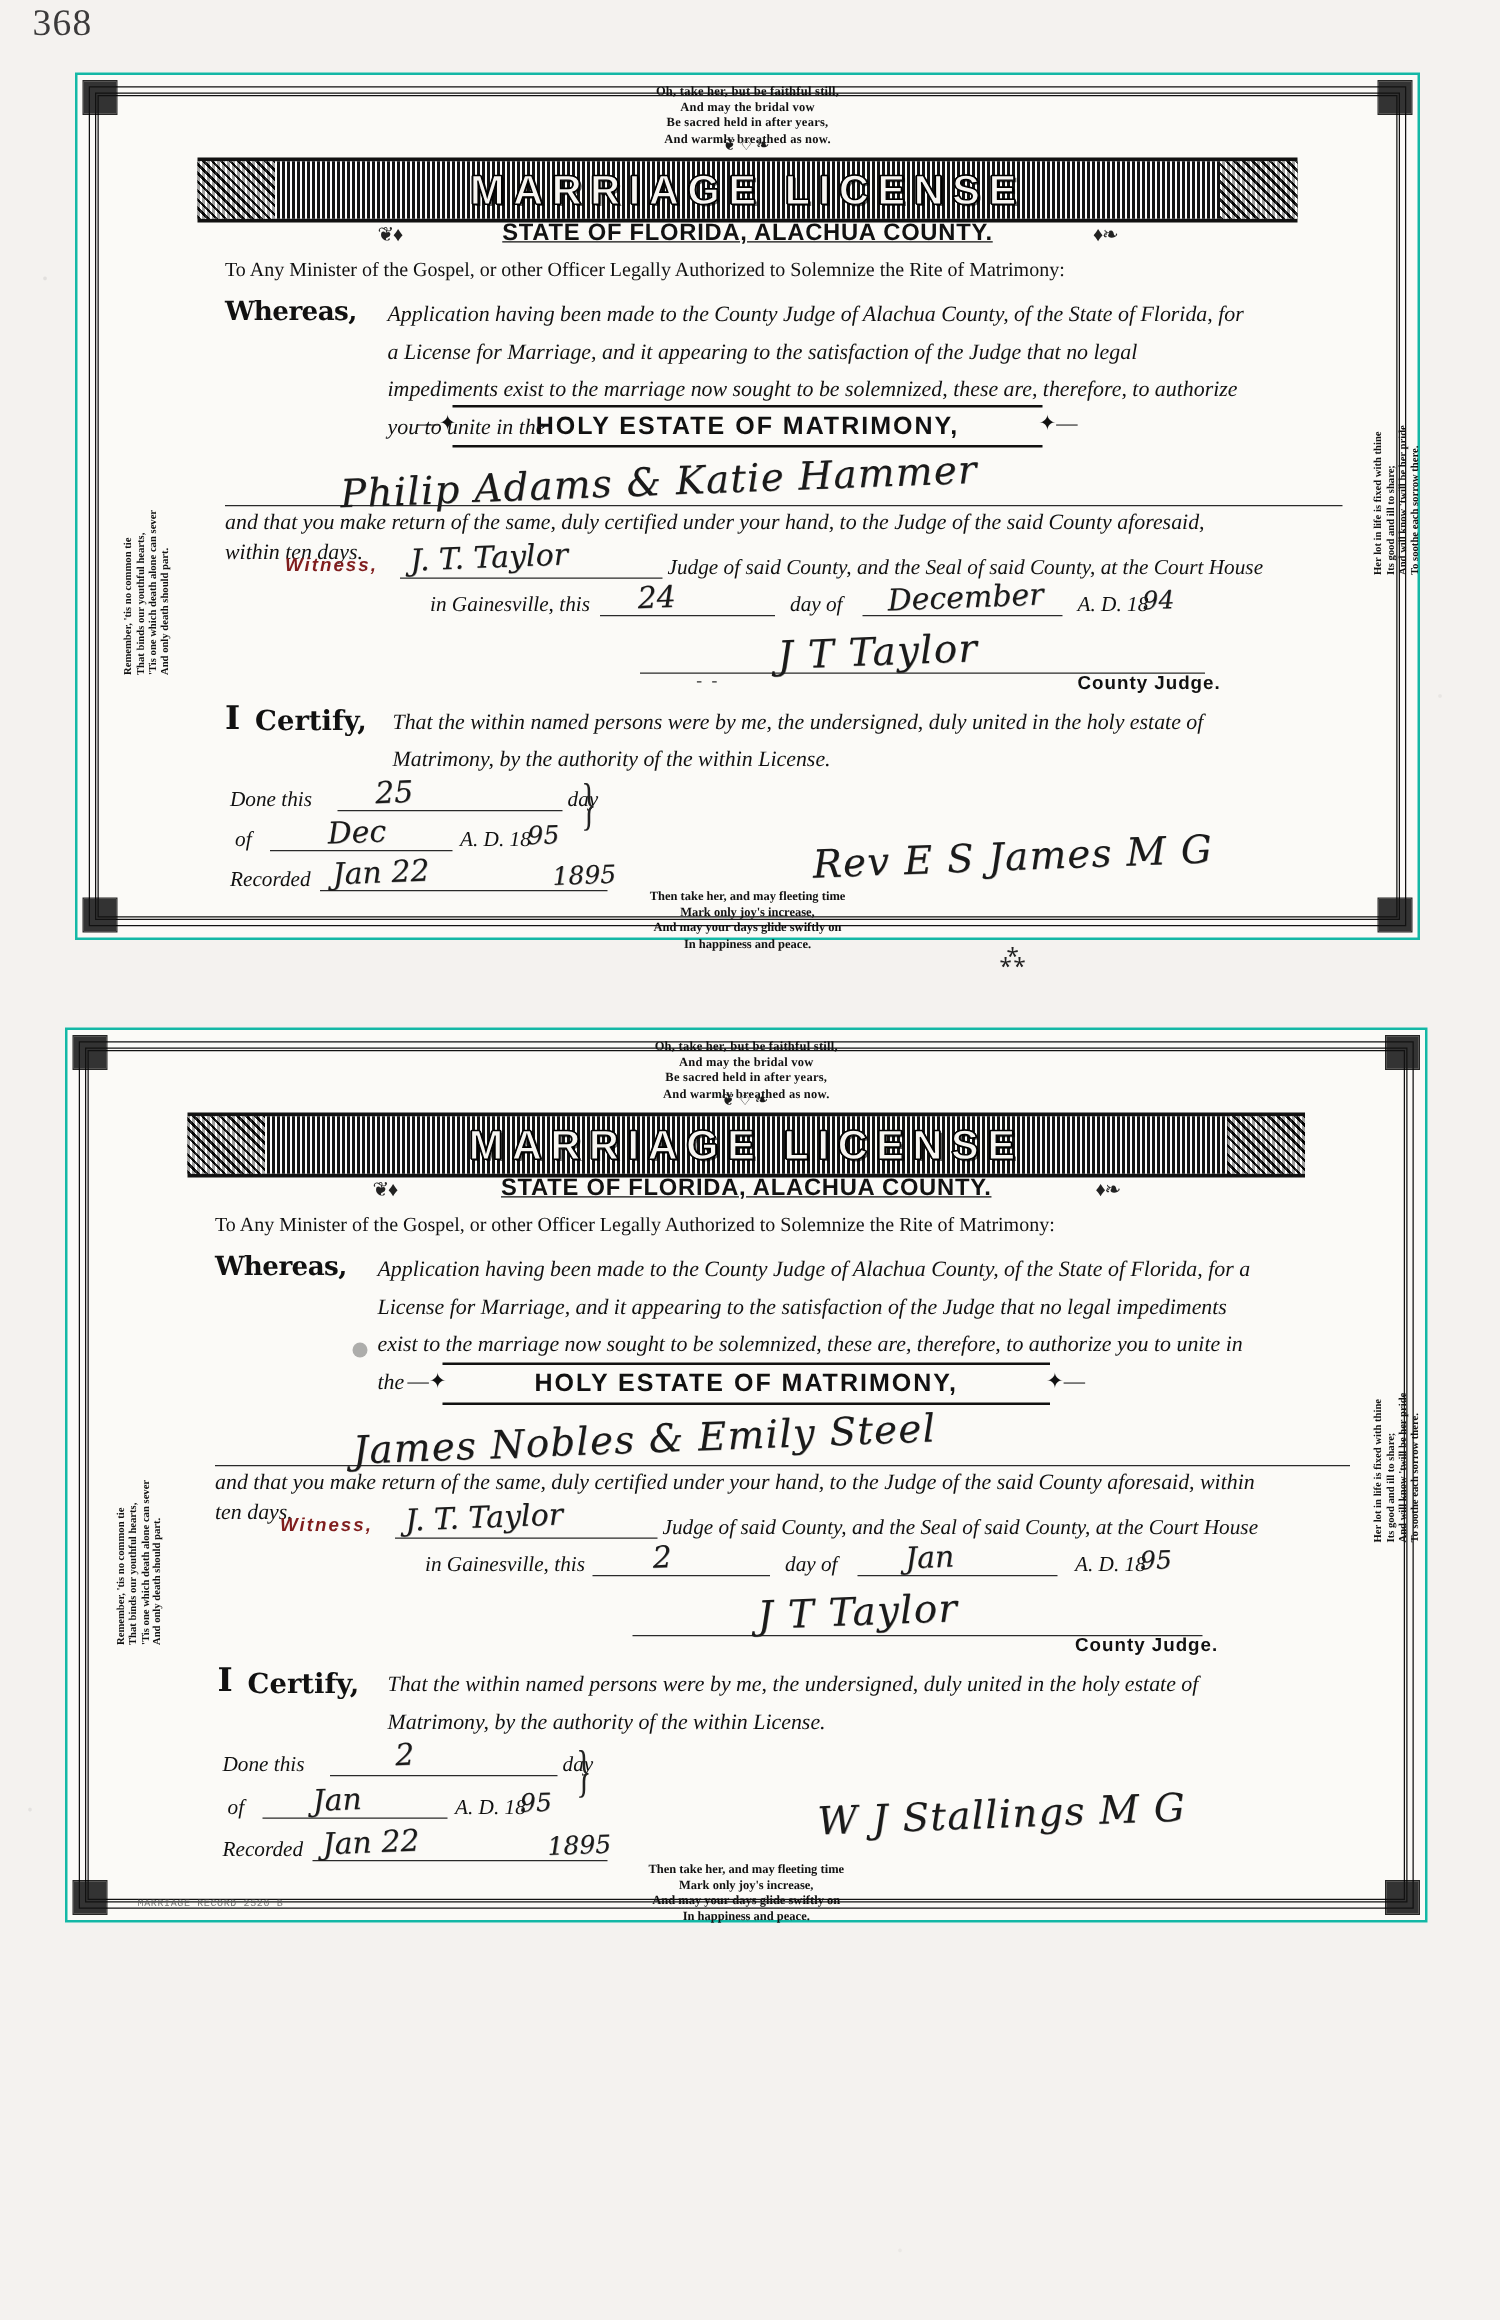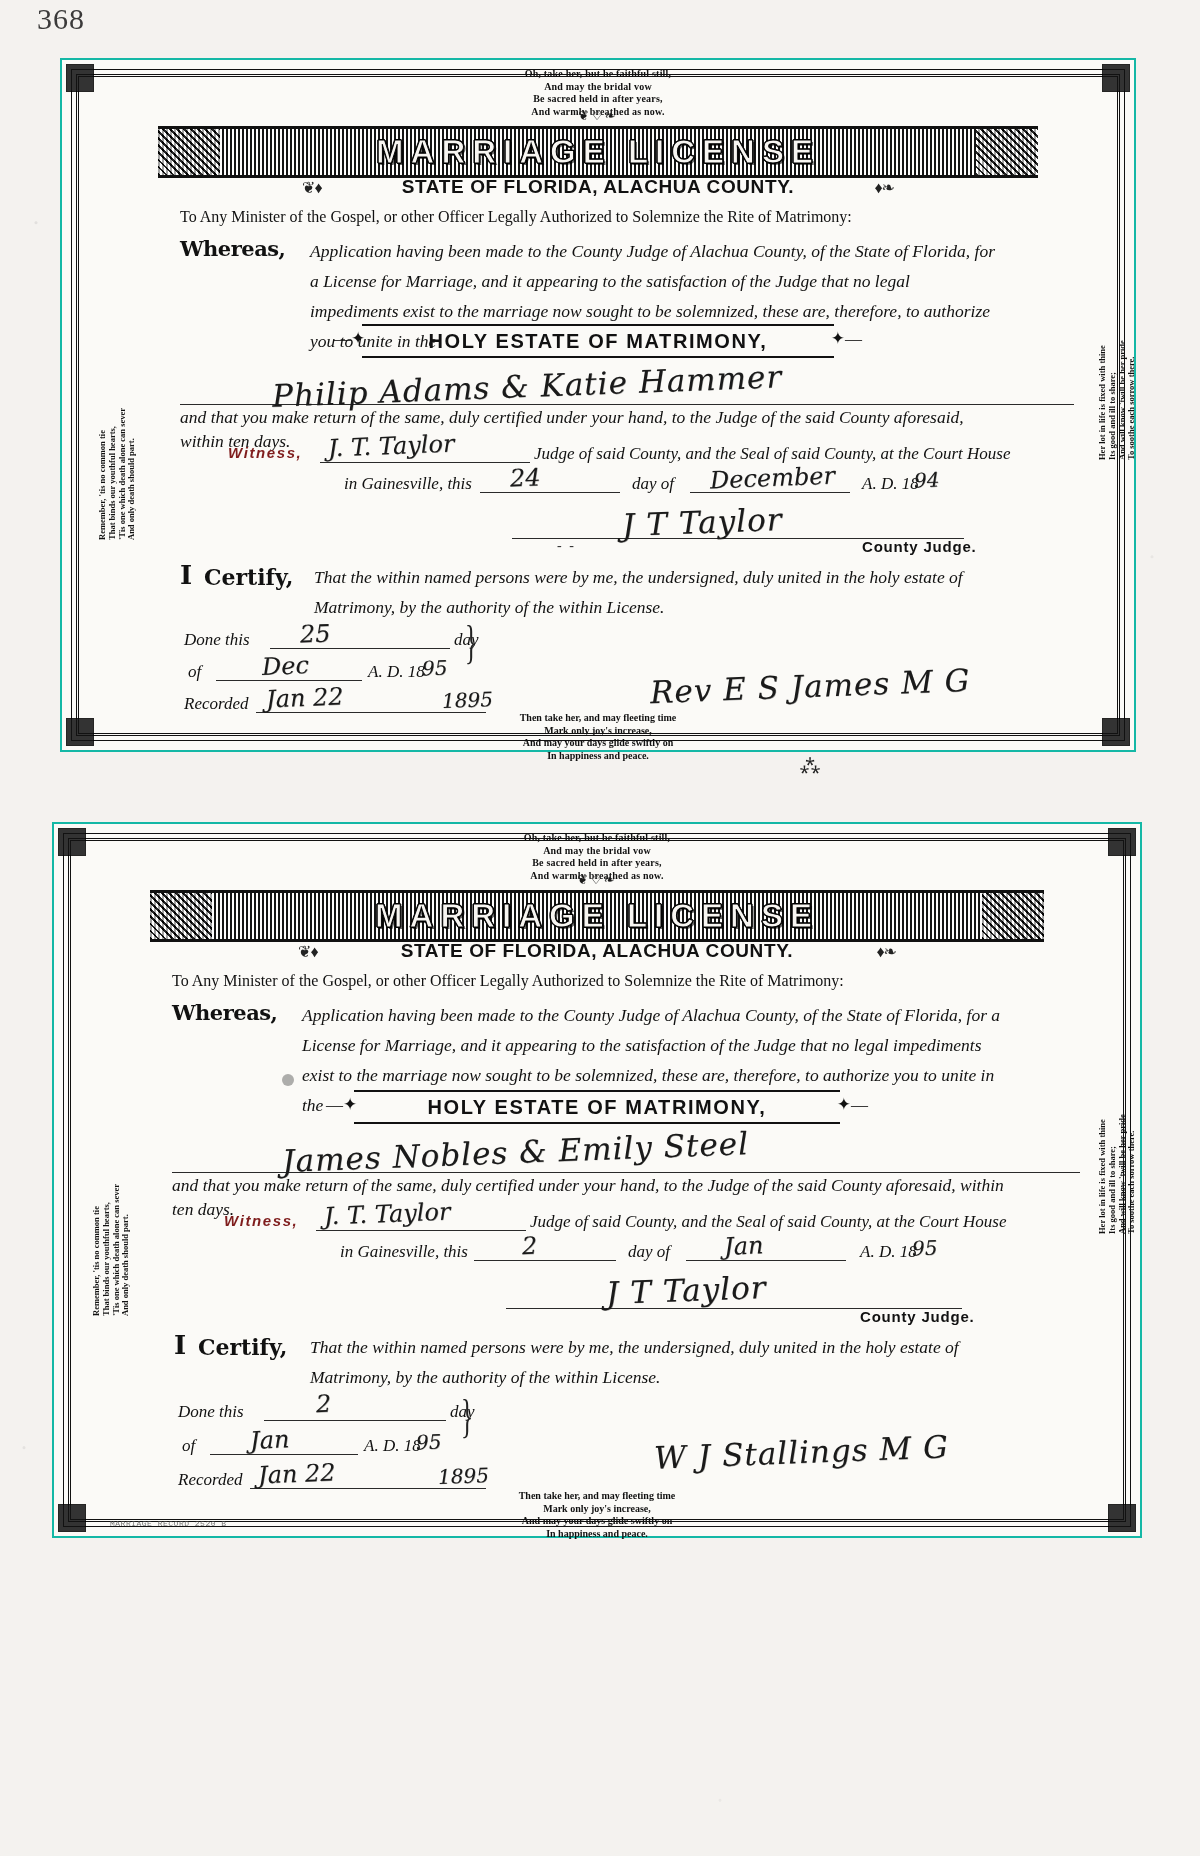--- a/index.html
+++ b/index.html
@@ -28,21 +28,21 @@
     background:
       radial-gradient(circle at 3% 12%, rgba(0,0,0,.10) 0 1px, transparent 2px),
       radial-gradient(circle at 7% 55%, rgba(0,0,0,.08) 0 1px, transparent 2px),
       radial-gradient(circle at 2% 78%, rgba(0,0,0,.09) 0 1px, transparent 2px),
       radial-gradient(circle at 96% 30%, rgba(0,0,0,.07) 0 1px, transparent 2px),
       radial-gradient(circle at 60% 97%, rgba(0,0,0,.06) 0 1px, transparent 2px);
     opacity: .7;
   }
   .folio {
     position: absolute;
-    left: 37px;
+    left: 26px;
     top: 2px;
     font-family: "Liberation Serif", serif;
     font-size: 30px;
     letter-spacing: 1px;
     color: #1b1b1b;
     opacity: .85;
   }
   .cert {
     position: absolute;
     background: #fbfaf7;
@@ -133,20 +133,21 @@
   }
   .subtitle {
     position: absolute;
     width: 100%;
     text-align: center;
     font-family: "Liberation Sans", sans-serif;
     font-weight: bold;
     font-size: 19px;
     letter-spacing: .6px;
     color: #111;
+    text-decoration: underline;
   }
   .sub-orn {
     position: absolute;
     font-size: 16px;
     color: #222;
     letter-spacing: -1px;
   }
 
   .addr-line {
     position: absolute;

